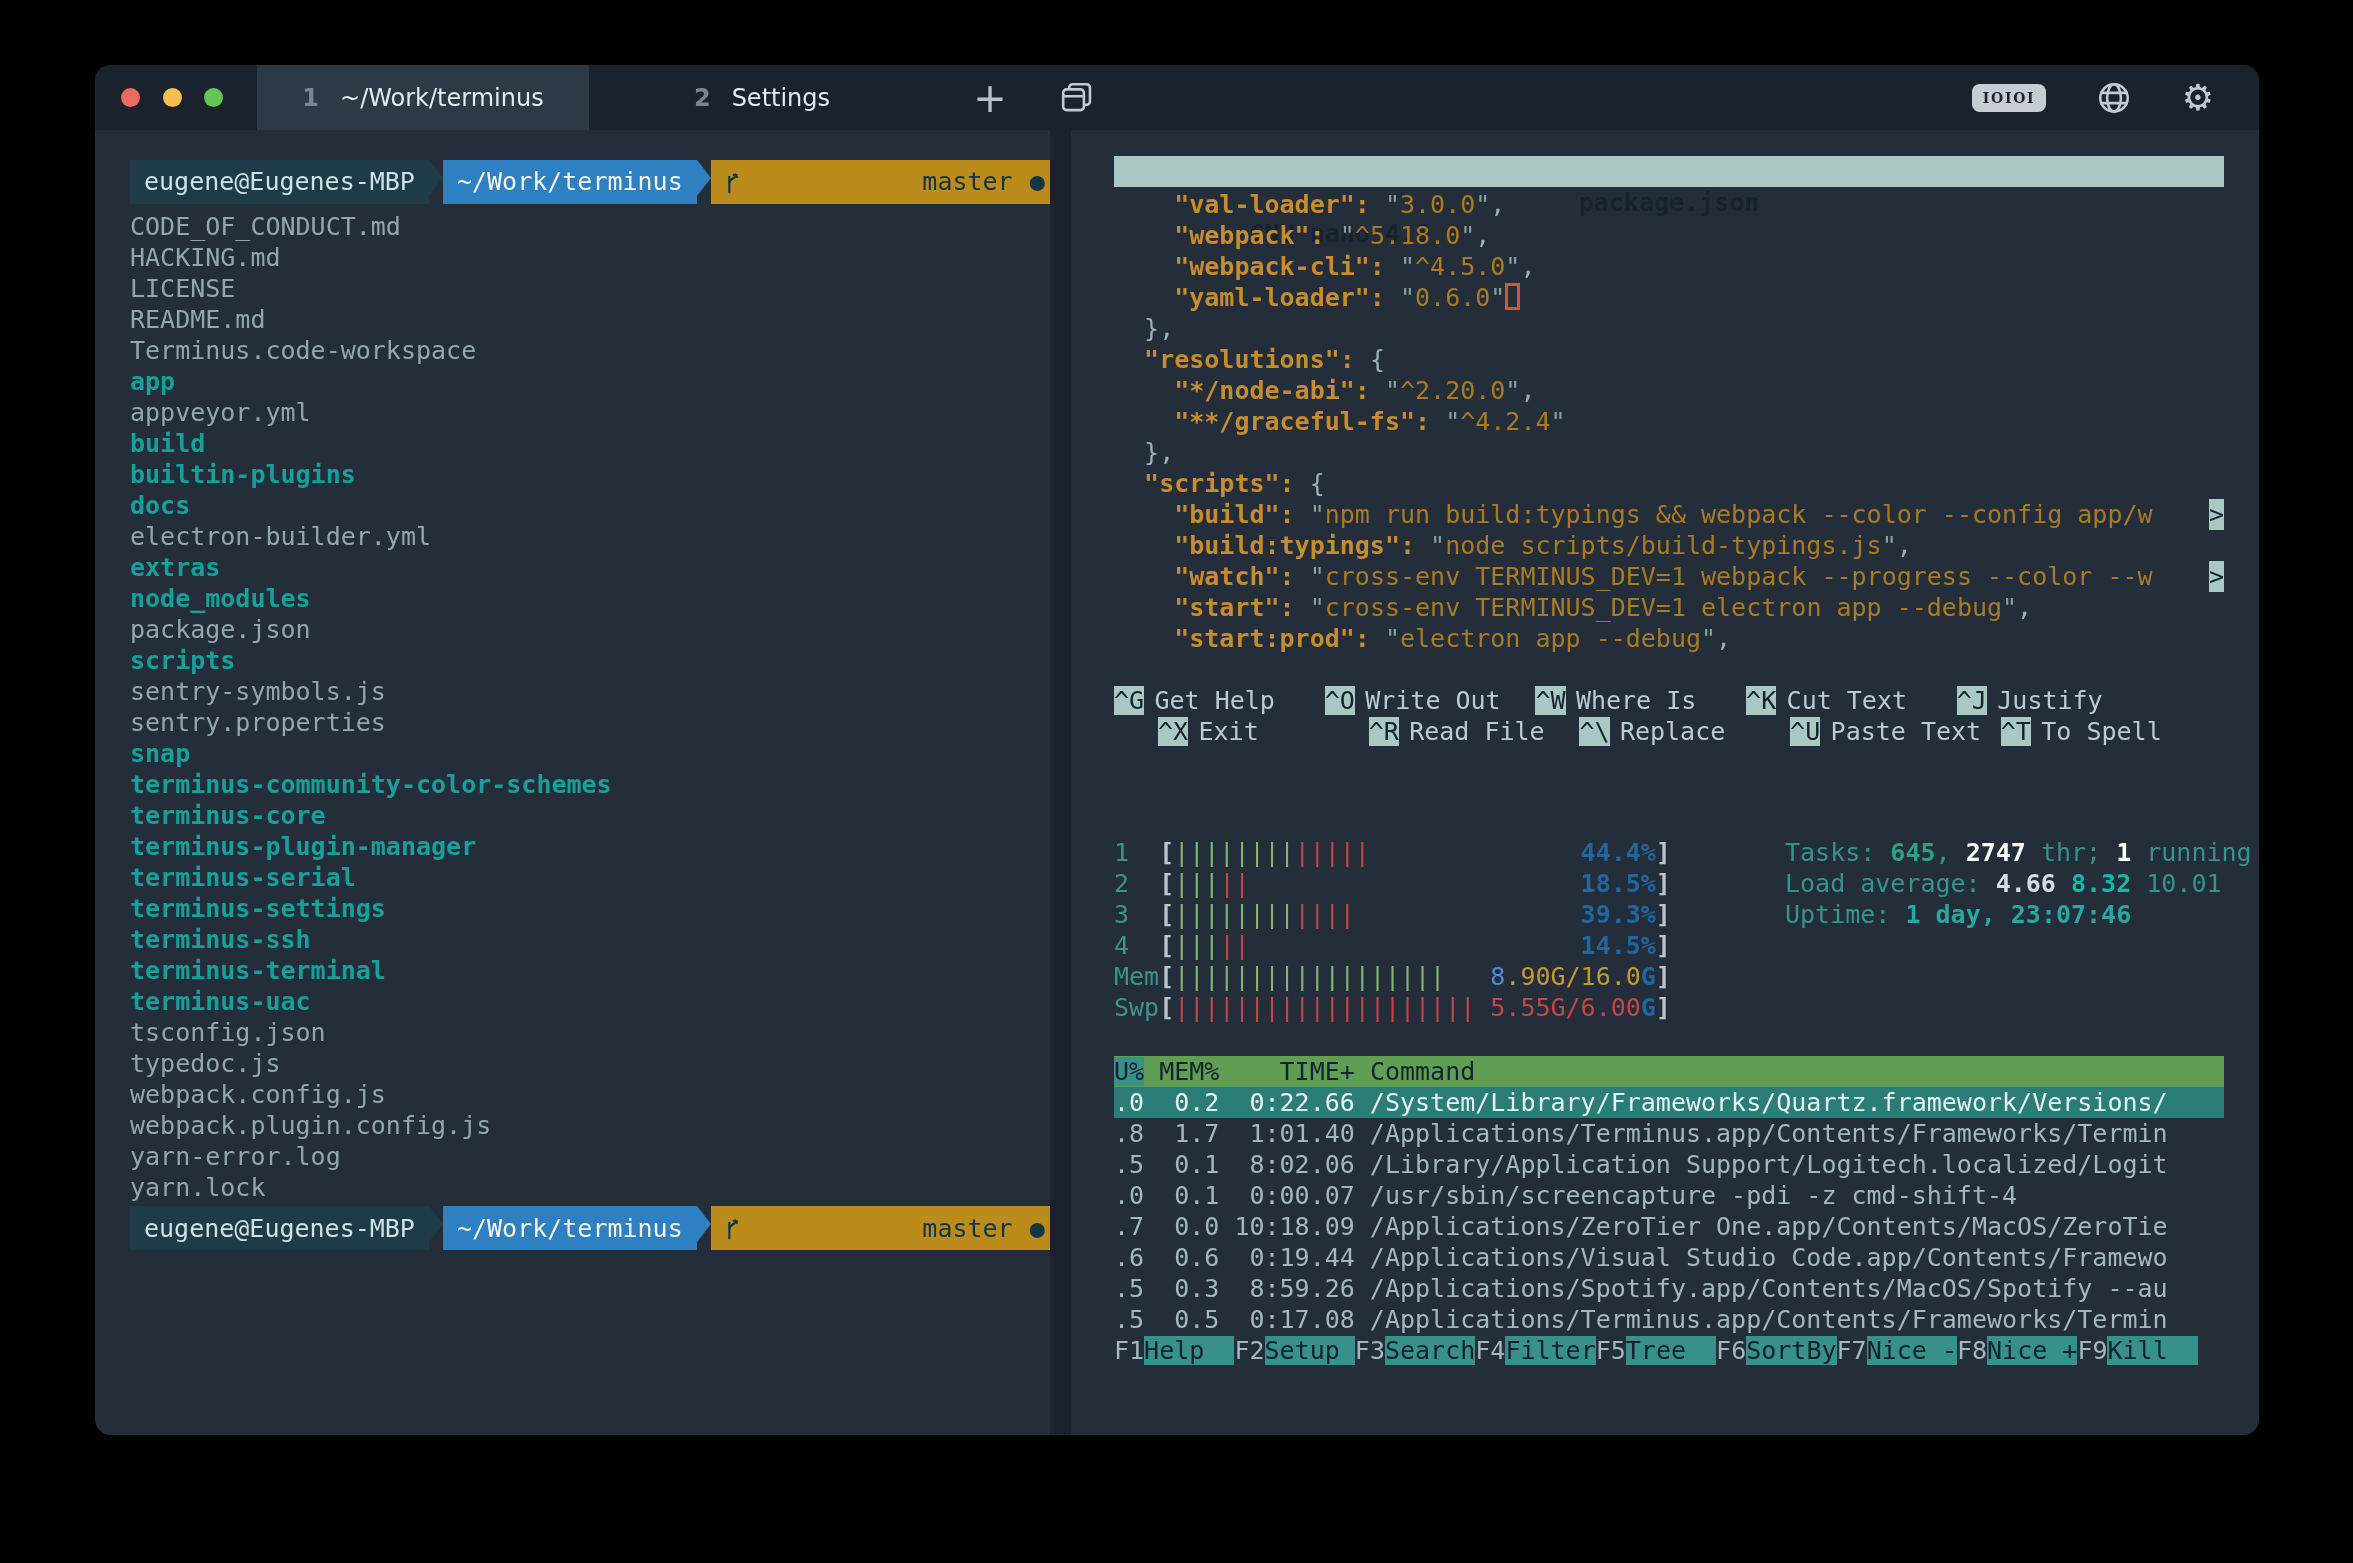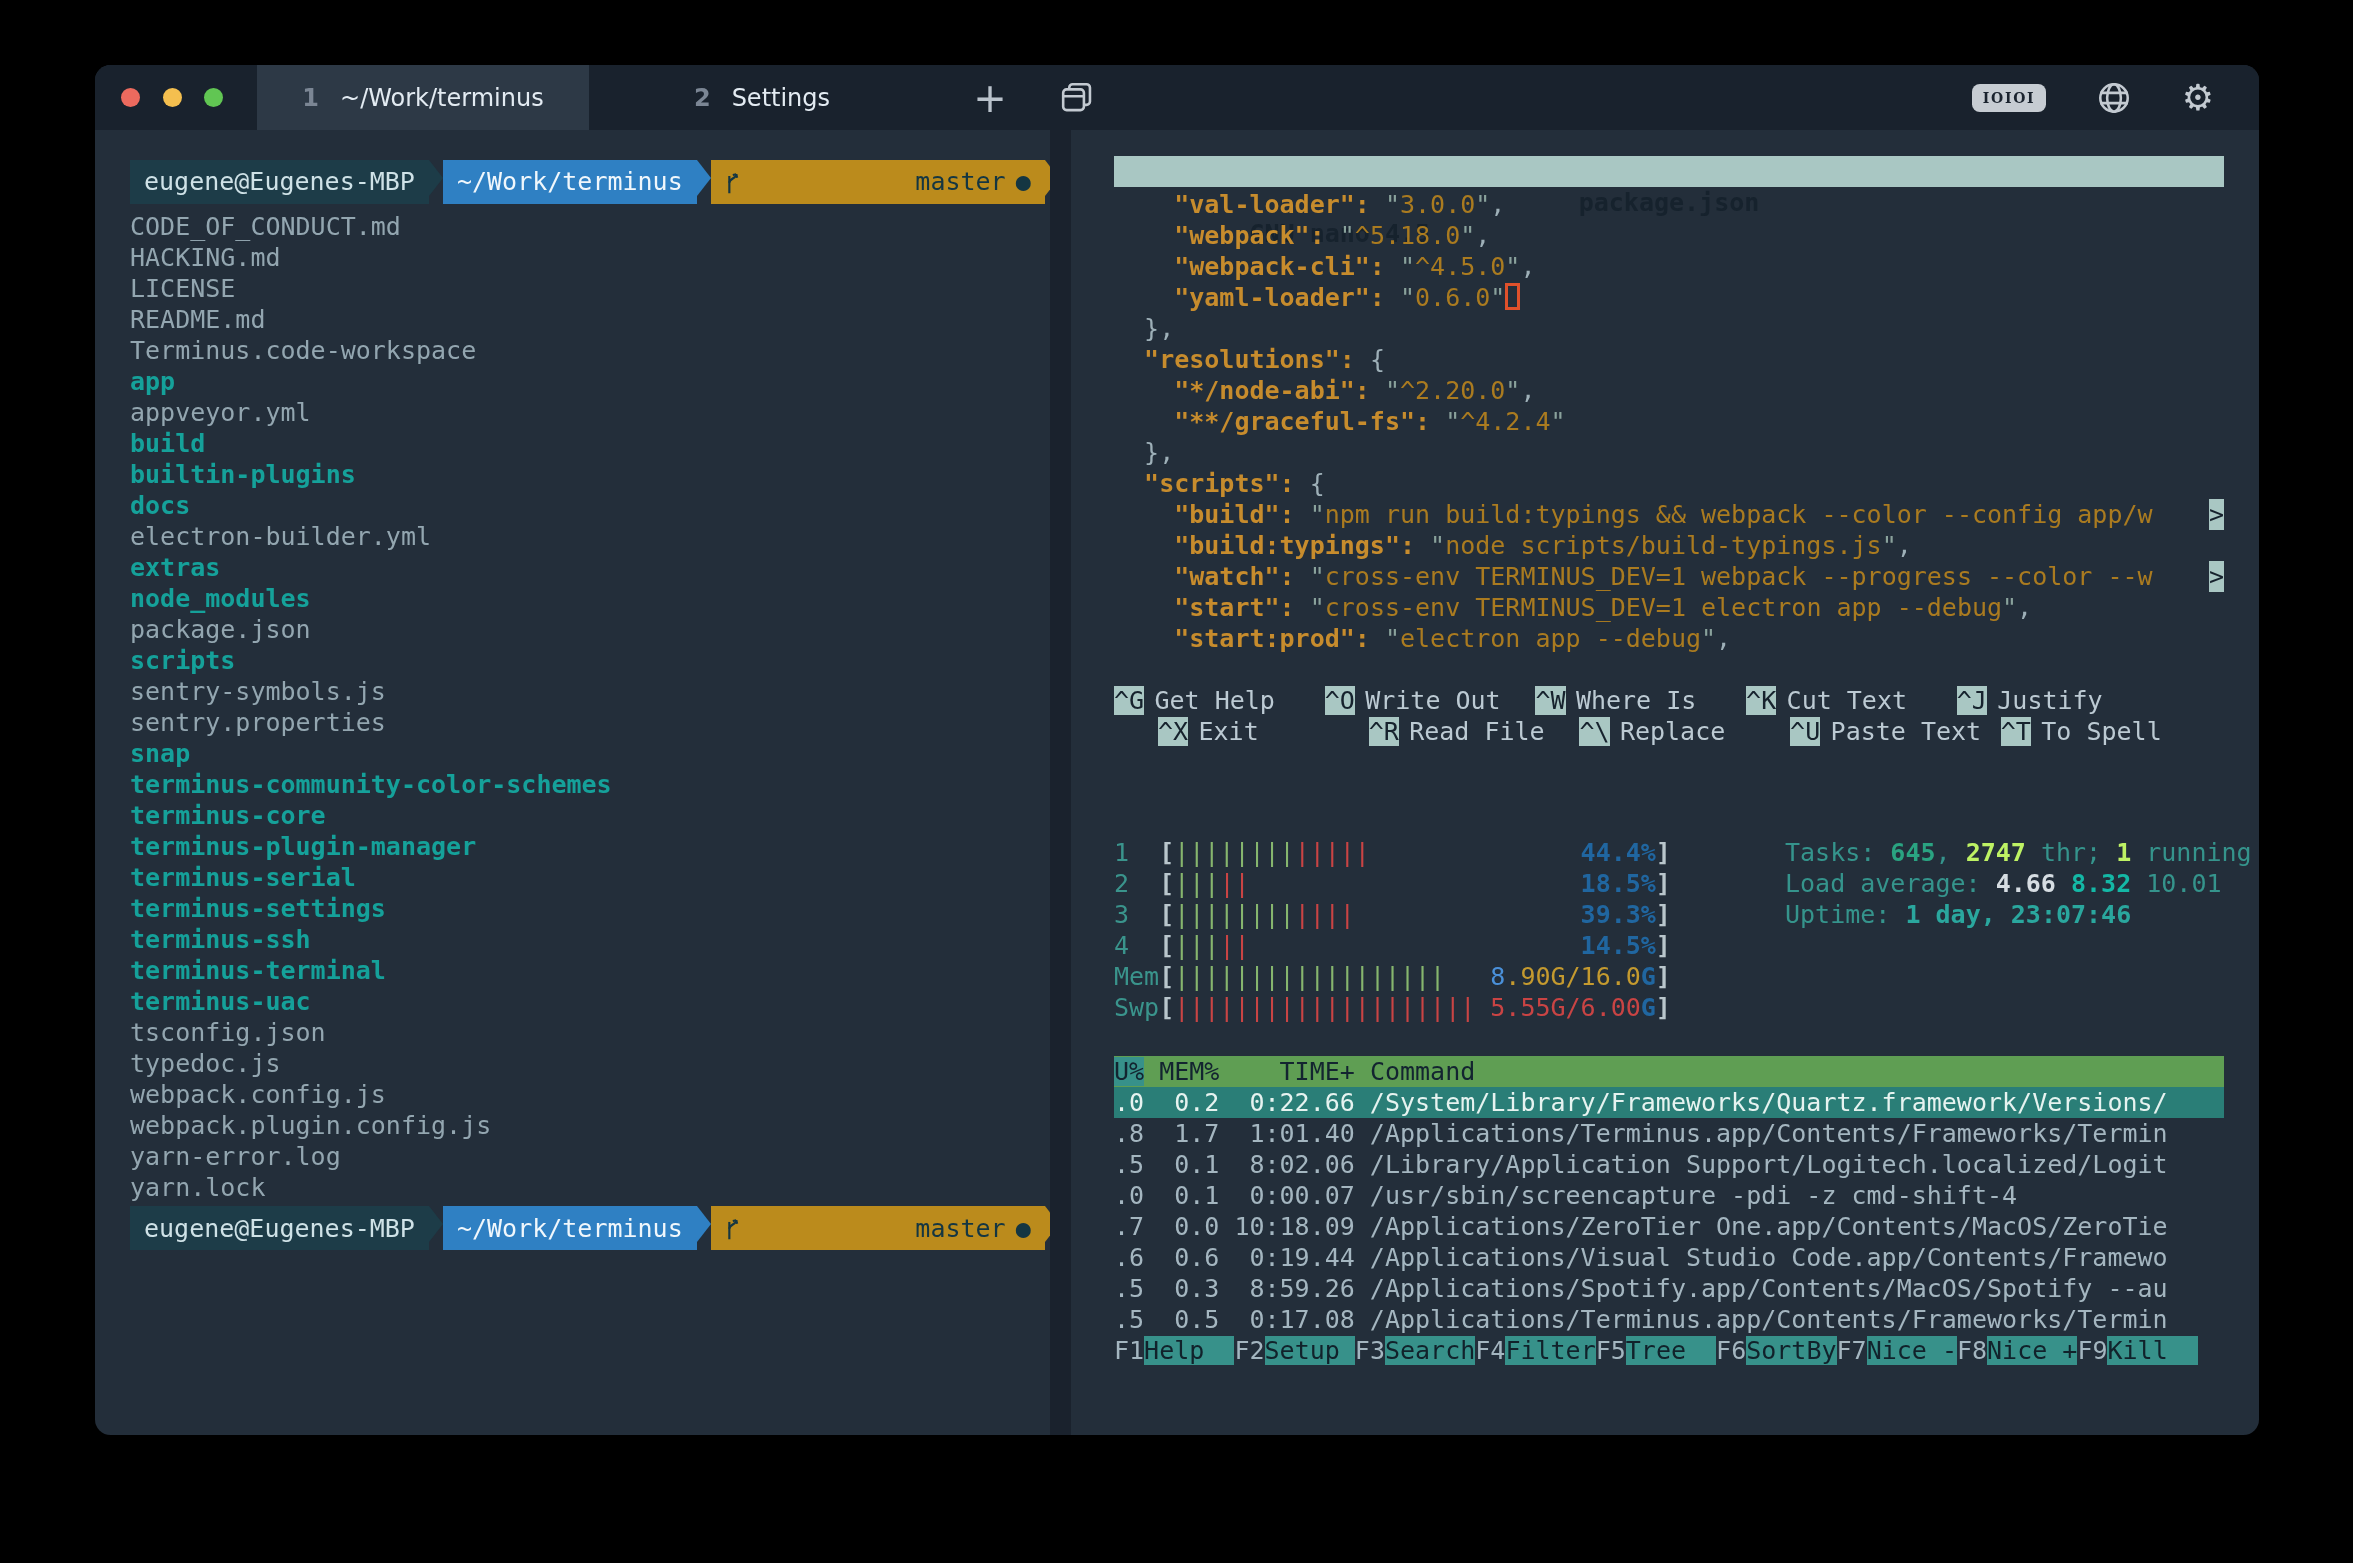--- a/index.html
+++ b/index.html
@@ -24,21 +24,21 @@
   
   .content{position:absolute;top:65px;left:0;right:0;bottom:0;display:flex;font-size:25px;line-height:31px;}
   .pane-left{width:955px;box-sizing:border-box;padding:26px 0 0 35px;color:#93a6b0;overflow:hidden;}
   .divider{width:21px;background:#1a222d;}
   .pane-right{flex:1;box-sizing:border-box;padding:26px 35px 0 43px;color:#a4b6c0;overflow:hidden;position:relative;}
   
   .prompt{display:flex;height:44px;align-items:stretch;margin:3.5px 0 7px 0;}
   .pseg{display:flex;align-items:center;padding:0 14px;white-space:pre;}
   .seg-host{background:#1d3c48;color:#cfe2e7;}
   .seg-path{background:#2f80c3;color:#f0f7fc;}
-  .seg-git{background:#bb8b1c;color:#143642;gap:10px;}
+  .seg-git{background:#bb8b1c;color:#143642;gap:17px;}
   .parrow{width:0;height:0;border-top:18px solid transparent;border-bottom:18px solid transparent;border-left:14.7px solid;}
   .a-host{border-left-color:#1d3c48;}
   .a-path{border-left-color:#2f80c3;}
   .a-git{border-left-color:#bb8b1c;}
   .file-list div{white-space:pre;height:31px;}
   .file-list .dir{color:#15a19a;font-weight:bold;}
   
   .nano-header{position:relative;background:#a9c7c3;color:#16222d;height:31px;line-height:31px;font-weight:bold;white-space:pre;}
   .nano-header .nh-left{margin-left:1ch;}
   .nano-header .nh-file{position:absolute;left:0;right:0;text-align:center;}
@@ -67,21 +67,21 @@
   .mval{position:absolute;right:0;top:0;}
   .pct{color:#2066a0;font-weight:bold;}
   .m-blue{color:#4a90d9;}
   .m-gold{color:#c49a2f;}
   .m-blueb{color:#2066a0;font-weight:bold;}
   .m-red{color:#c94444;}
   .hinfo{position:absolute;left:671px;top:0;}
   .hinfo div{white-space:pre;height:31px;}
   .i-t{color:#35948c;}
   .i-tb{color:#2aa381;font-weight:bold;}
-  .i-gb{color:#bef264;font-weight:bold;}
+  .i-gb{color:#ffffff;font-weight:bold;}
   .i-wb{color:#d6dde2;font-weight:bold;}
   .i-tgb{color:#14b8a6;font-weight:bold;}
   .i-ub{color:#2aa79e;font-weight:bold;}
   
   .ptable{margin-top:33px;}
   .prow{white-space:pre;height:31px;width:100%;}
   .prow.hdr{background:#5f9e53;color:#132430;}
   .prow.hdr .sortcell{background:#37918a;}
   .prow.sel{background:#2a7e77;color:#e6f3f0;}
   .fbar{display:flex;white-space:pre;height:31px;}

